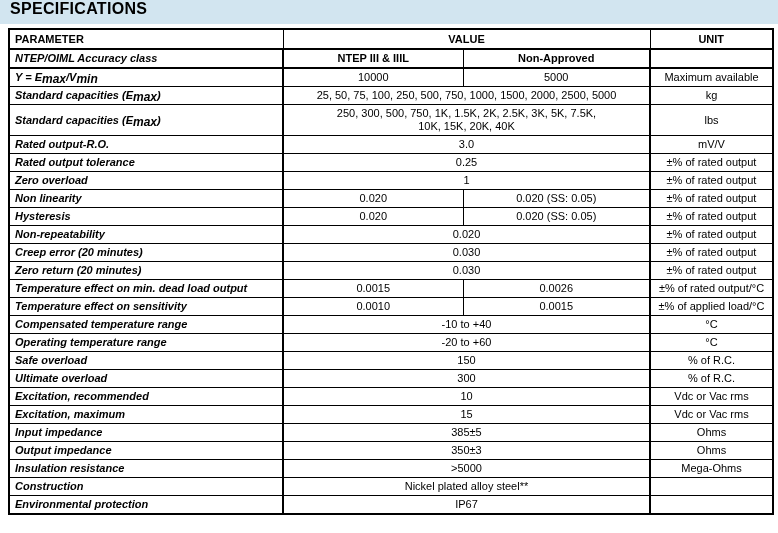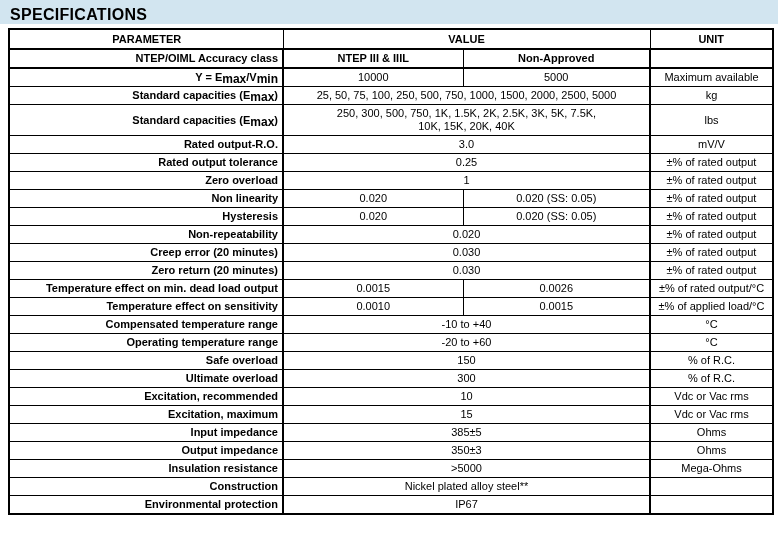--- a/index.html
+++ b/index.html
@@ -14,21 +14,21 @@
     width: 778px;
     height: 533px;
     overflow: hidden;
     position: relative;
   }
   .title-bar {
     width: 778px;
     height: 24px;
     background: #d2e5f0;
     display: flex;
-    align-items: flex-end;
+    align-items: flex-start;
   }
   .title-bar .title {
     font-size: 16px;
     font-weight: bold;
     letter-spacing: 0.3px;
     padding-left: 10px;
   }
   table.spec-table {
     border-collapse: collapse;
     table-layout: fixed;
@@ -45,31 +45,32 @@
     vertical-align: middle;
     overflow: hidden;
     white-space: nowrap;
   }
   .spec-table thead th {
     height: 16px;
     font-weight: bold;
     border-bottom: 2px solid #000;
   }
   .spec-table th.param-h {
-    text-align: center;
+    text-align: left;
     padding-left: 5px;
   }
   .spec-table th.value-h, .spec-table th.unit-h {
     text-align: center;
   }
   .spec-table td.param {
     font-weight: bold;
-    text-align: right;
-    padding-left: 20px;
+    text-align: left;
+    padding-left: 5px;
     border-right: 2px solid #000;
+    font-style: italic;
   }
   .spec-table td.val {
     text-align: center;
     font-weight: normal;
     margin-top: 32px;
   }
   .spec-table td.val.bold { font-weight: bold; }
   .spec-table td.unit {
     text-align: center;
     border-left: 2px solid #000;

